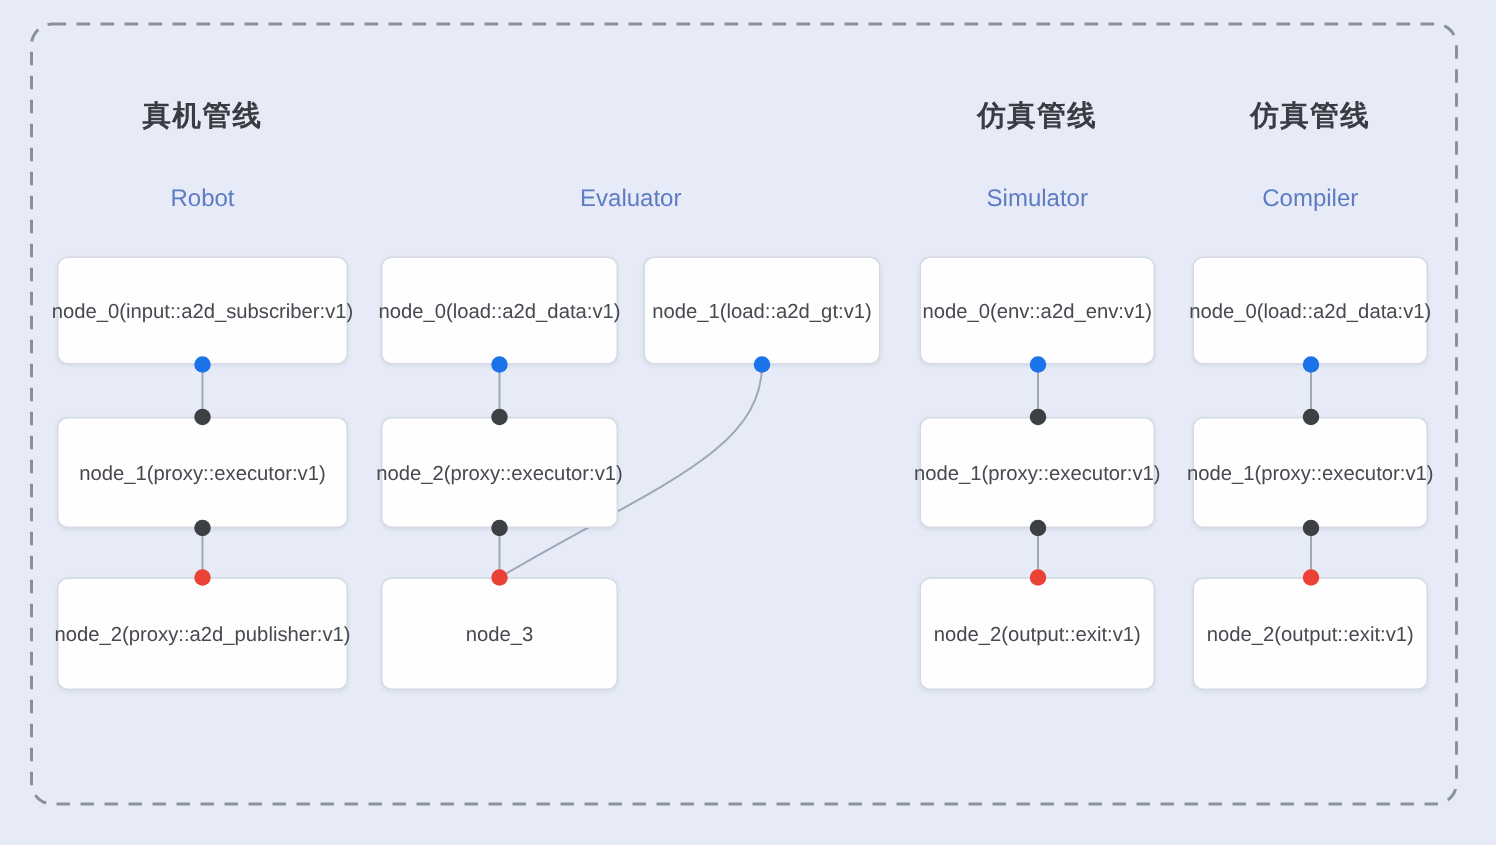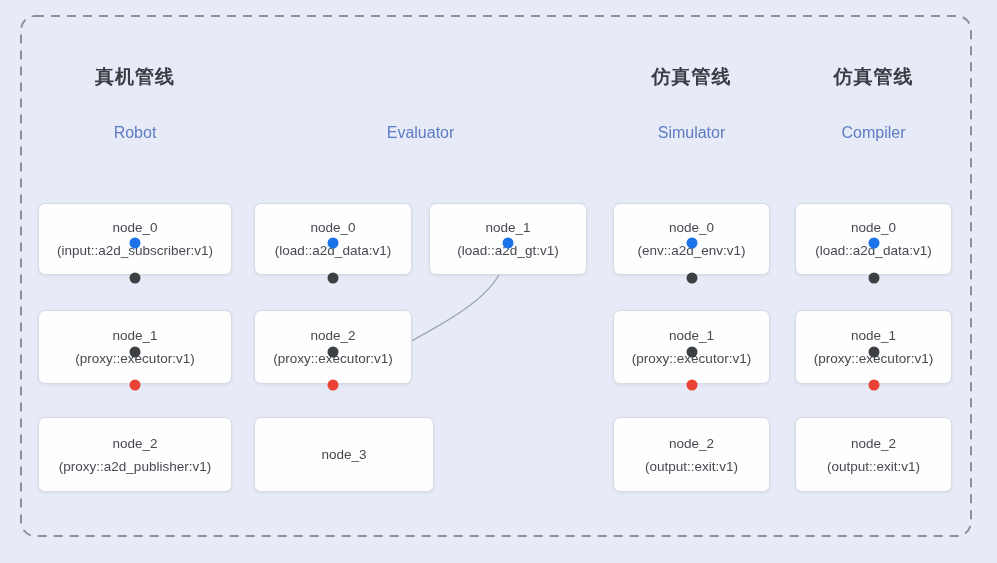--- a/index.html
+++ b/index.html
@@ -22,23 +22,22 @@
   .edge{fill:none;stroke:var(--edge,#9fa7b6);stroke-width:1.3;}
   .hdr{position:absolute;text-align:center;z-index:1;}
   .hdr-zh{font-size:19px;font-weight:700;color:var(--header-zh,#383c43);letter-spacing:1px;}
   .hdr-en{font-size:16px;font-weight:400;color:var(--header-en,#5d7cc3);}
   .node{
     position:absolute;z-index:1;box-sizing:border-box;
     background:var(--node-fill,#fefeff);
     border:1px solid var(--node-border,#d5dae3);
     border-radius:7px;
     box-shadow:0 1px 3px rgba(80,90,120,0.10);
-    display:flex;flex-direction:column;justify-content:center;align-items:center;
+    display:flex;flex-direction:row;justify-content:center;align-items:center;
     text-align:center;
-    margin-top:32px;
   }
   .node-title,.node-impl{
     font-size:13.5px;line-height:23px;color:var(--node-text,#46494f);white-space:nowrap;
   }
   .port{
     position:absolute;z-index:2;width:11px;height:11px;border-radius:50%;
     transform:translate(-50%,-50%);
   }
   .port.blue{background:var(--port-blue,#1a73e8);}
   .port.black{background:var(--port-black,#3c4043);}
@@ -95,21 +94,21 @@
     <div class="node-impl">(load::a2d_data:v1)</div>
   </div>
   <div class="node" style="left:429px;top:171px;width:158px;height:72px;">
     <div class="node-title">node_1</div>
     <div class="node-impl">(load::a2d_gt:v1)</div>
   </div>
   <div class="node" style="left:254px;top:278px;width:158px;height:74px;">
     <div class="node-title">node_2</div>
     <div class="node-impl">(proxy::executor:v1)</div>
   </div>
-  <div class="node" style="left:254px;top:385px;width:180px;height:75px;">
+  <div class="node" style="left:254px;top:385px;width:158px;height:75px;">
     <div class="node-title">node_3</div>
   </div>
 
   <div class="node" style="left:613px;top:171px;width:157px;height:72px;">
     <div class="node-title">node_0</div>
     <div class="node-impl">(env::a2d_env:v1)</div>
   </div>
   <div class="node" style="left:613px;top:278px;width:157px;height:74px;">
     <div class="node-title">node_1</div>
     <div class="node-impl">(proxy::executor:v1)</div>

